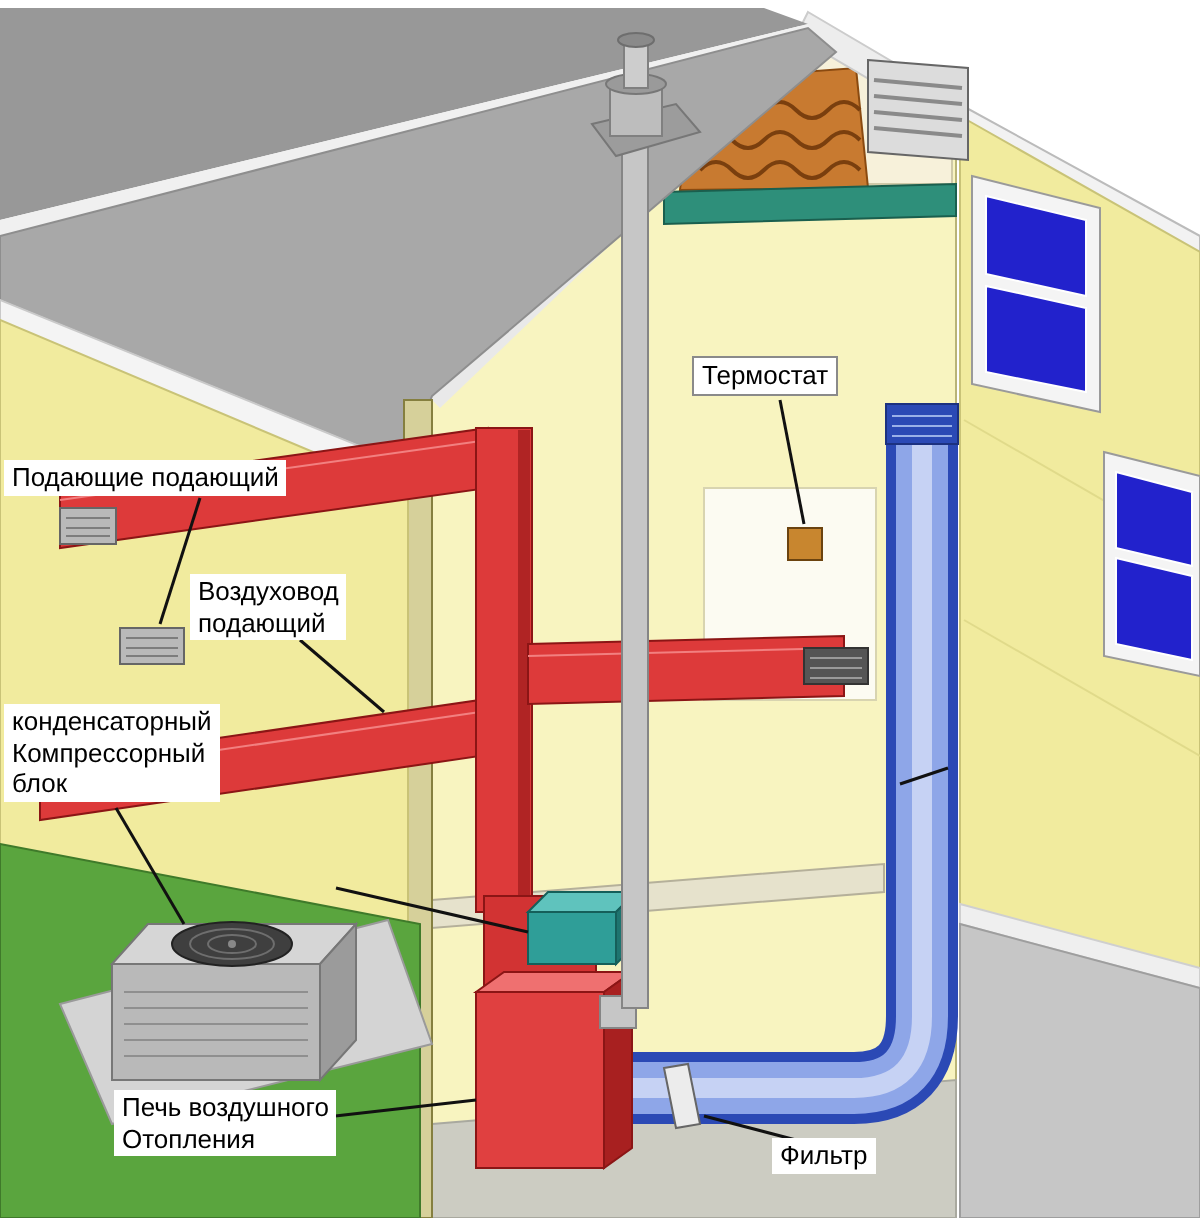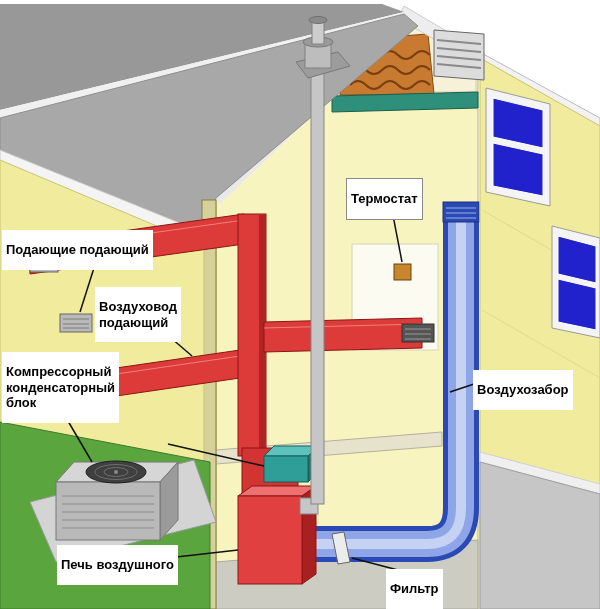--- a/index.html
+++ b/index.html
@@ -1,20 +1,20 @@
 <!DOCTYPE html>
 <html><head>
 <meta charset="utf-8">
 <style>
   html,body{margin:0;padding:0;background:#fff;}
   .scene{position:relative;width:600px;height:609px;overflow:hidden;background:#fff;
          font-family:"Liberation Sans",sans-serif;}
   .scene svg{position:absolute;left:0;top:0;}
-  .lbl{position:absolute;font-weight:bold;font-size:13px;line-height:1.2;color:#000;
-       background:#fff;padding:12px 4px;white-space:nowrap;z-index:5;}
+  .lbl{position:absolute;font-weight:normal;font-size:13px;line-height:1.2;color:#000;
+       background:#fff;padding:1px 4px;white-space:nowrap;z-index:5;}
   .lbl span{display:block;}
   .lbl.bordered{border:1px solid #8a8a8a;}
 </style>
 </head>
 <body>
 
 <div class="scene">
 
 <svg width="600" height="609" viewBox="0 0 600 609">
 
@@ -178,35 +178,33 @@
 <div class="lbl" style="left:2px;top:230px">
   <span>Подающие подающий</span>
 </div>
 
 <div class="lbl" style="left:95px;top:287px">
   <span>Воздуховод</span>
   <span>подающий</span>
 </div>
 
 <div class="lbl" style="left:2px;top:352px">
+  <span>конденсаторный</span>
   <span>Компрессорный</span>
-  <span>конденсаторный</span>
   <span>блок</span>
 </div>
 
 
 <div class="lbl" style="left:57px;top:545px">
   <span>Печь воздушного</span>
+  <span>Отопления</span>
 </div>
 
 <div class="lbl bordered" style="left:346px;top:178px">
   <span>Термостат</span>
 </div>
 
-<div class="lbl" style="left:473px;top:370px">
-  <span>Воздухозабор</span>
-</div>
 
 <div class="lbl" style="left:386px;top:569px">
   <span>Фильтр</span>
 </div>
 
 </div>
 
 </body></html>

